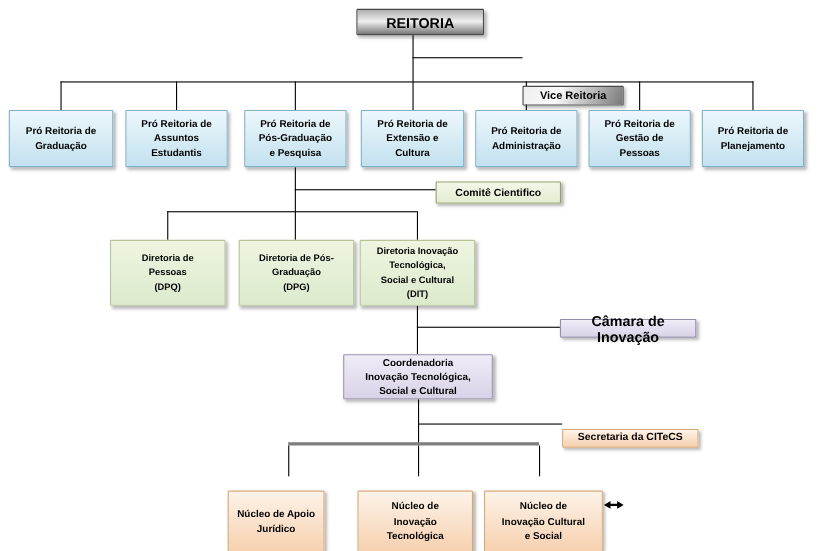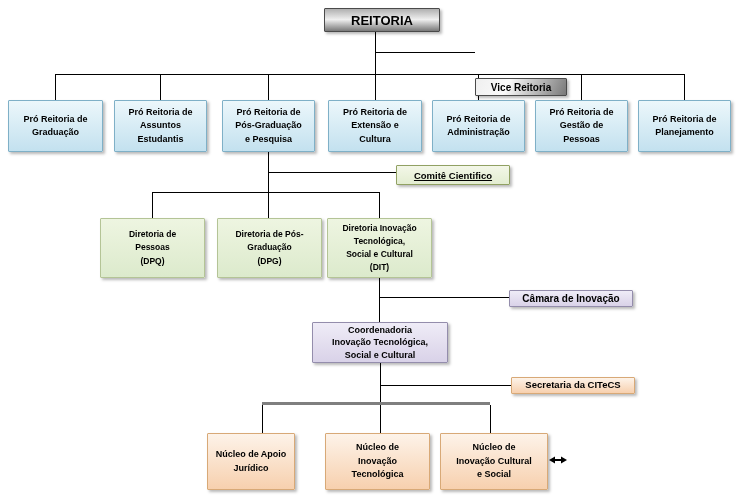--- a/index.html
+++ b/index.html
@@ -26,30 +26,30 @@
   .blue{
     background:linear-gradient(180deg,var(--c-blue_top) 0%,var(--c-blue_bottom) 100%);
     border:1px solid var(--c-blue_border);font-size:9px;line-height:1.45;
   }
   .green{
     background:linear-gradient(180deg,var(--c-green_top) 0%,var(--c-green_bottom) 100%);
     border:1px solid var(--c-green_border);font-size:8.5px;line-height:1.55;
   }
   .comite{
     background:linear-gradient(180deg,var(--c-comite_top) 0%,var(--c-comite_bottom) 100%);
-    border:1px solid var(--c-comite_border);font-size:9.5px;text-decoration:underline;
+    border:1px solid var(--c-comite_border);font-size:9.5px;
   }
   .purple{
     background:linear-gradient(180deg,var(--c-purple_top) 0%,var(--c-purple_bottom) 100%);
-    border:1px solid var(--c-purple_border);font-size:10px;
+    border:1px solid var(--c-purple_border);font-size:13px;
   }
   .purple.multi{font-size:9px;line-height:1.35;}
   .orange{
     background:linear-gradient(180deg,var(--c-orange_top) 0%,var(--c-orange_bottom) 100%);
-    border:1px solid var(--c-orange_border);font-size:9px;line-height:1.5;
+    border:1px solid var(--c-orange_border);font-size:9px;line-height:1.5;margin-top:13px;
   }
   .circle{
     position:absolute;border-radius:50%;box-sizing:border-box;
     background:radial-gradient(circle at 35% 28%,#fdf7f1 0%,#f9ddc4 55%,#f3c49e 100%);
     border:1px solid var(--c-orange_border);
     display:flex;align-items:center;justify-content:center;
     font-size:11px;font-style:italic;
     box-shadow:2px 2px 3px rgba(0,0,0,0.22);
   }
   .ln{position:absolute;background:var(--c-line,#000);}

